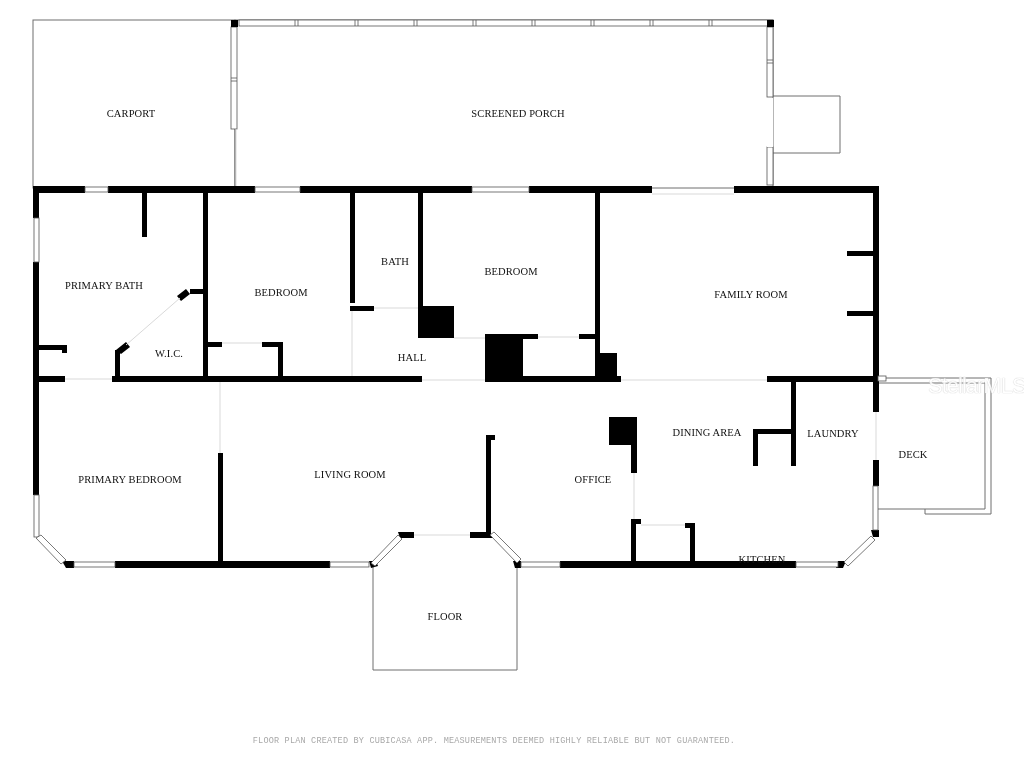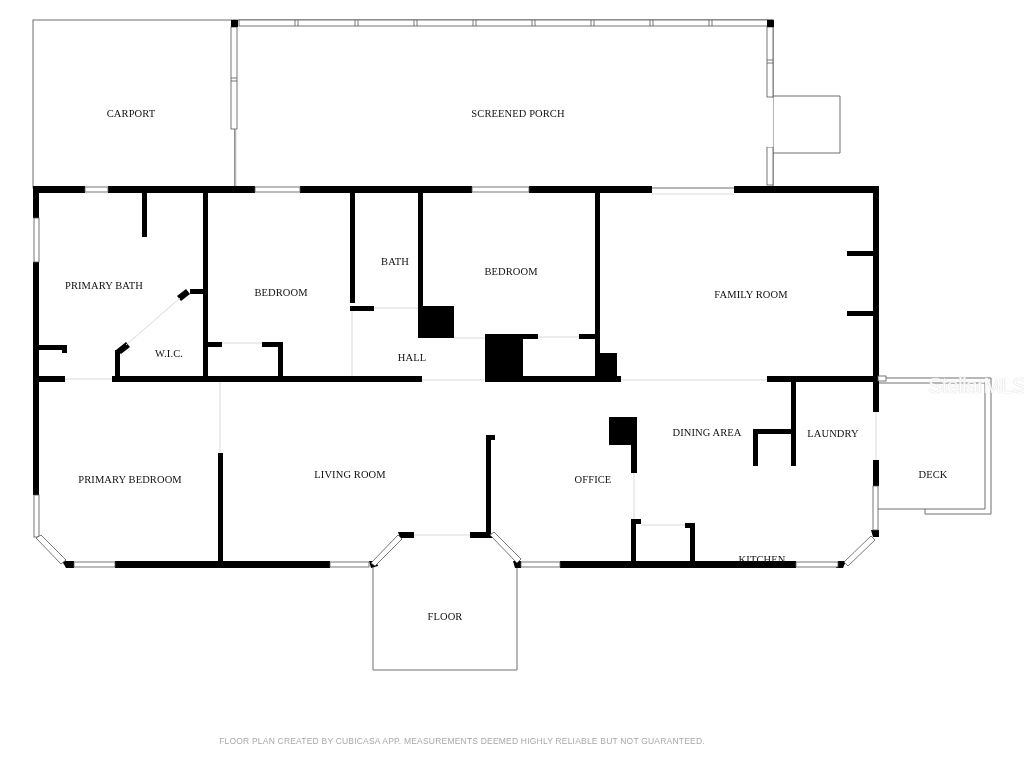--- a/index.html
+++ b/index.html
@@ -1,20 +1,20 @@
 <!DOCTYPE html>
 <html><head>
   <meta charset="utf-8">
   <style>
     html, body { margin: 0; padding: 0; background: #ffffff; }
     body { width: 1024px; height: 768px; position: relative; overflow: hidden; font-family: "Liberation Sans", sans-serif; }
     #plan { position: absolute; left: 0; top: 0; width: 1024px; height: 768px; }
     .room-label { position: absolute; font-family: Liberation Serif, serif; font-size: 10.5px; color: #111111; white-space: nowrap; transform: translate(-50%, -50%); letter-spacing: 0.1px; }
     .watermark { position: absolute; left: 928px; top: 373px; font-family: "Liberation Sans", sans-serif; font-size: 22px; color: #ffffff; text-shadow: 0 0 1px #c8c8c8, 0 0 1px #c8c8c8; letter-spacing: -1px; opacity: 0.85; }
-    .footer { position: absolute; left: 0; width: 924px; top: 736px; text-align: center; font-family: Liberation Sans, sans-serif; font-size: 8.5px; color: #a8a8a8; letter-spacing: 0.2px; }
+    .footer { position: absolute; left: 0; width: 924px; top: 736px; text-align: center; font-family: Liberation Mono, monospace; font-size: 8.5px; color: #a8a8a8; letter-spacing: 0.2px; padding-left: 32px; }
   </style>
 </head>
 <body>
 
 <svg id="plan" viewBox="0 0 1024 768" xmlns="http://www.w3.org/2000/svg">
 
   <g fill="none" stroke="#6e6e6e" stroke-width="1">
 
     <rect x="33" y="20" width="202" height="168"></rect>
 
@@ -196,18 +196,18 @@
   <div class="room-label" style="left:395px;top:261px;">BATH</div>
   <div class="room-label" style="left:511px;top:271px;">BEDROOM</div>
   <div class="room-label" style="left:412px;top:357px;">HALL</div>
   <div class="room-label" style="left:736px;top:294px;padding-left:30px;">FAMILY ROOM</div>
   <div class="room-label" style="left:130px;top:479px;">PRIMARY BEDROOM</div>
   <div class="room-label" style="left:350px;top:474px;">LIVING ROOM</div>
   <div class="room-label" style="left:593px;top:479px;">OFFICE</div>
   <div class="room-label" style="left:707px;top:432px;">DINING AREA</div>
   <div class="room-label" style="left:833px;top:433px;">LAUNDRY</div>
   <div class="room-label" style="left:762px;top:519px;margin-top:40px;">KITCHEN</div>
-  <div class="room-label" style="left:933px;top:454px;margin-top:20px;">DECK</div>
+  <div class="room-label" style="left:913px;top:454px;">DECK</div>
   <div class="room-label" style="left:445px;top:616px;">FLOOR</div>
 </div>
 
 <div class="watermark">StellarMLS</div>
 <div class="footer">FLOOR PLAN CREATED BY CUBICASA APP. MEASUREMENTS DEEMED HIGHLY RELIABLE BUT NOT GUARANTEED.</div>
 
 </body></html>

